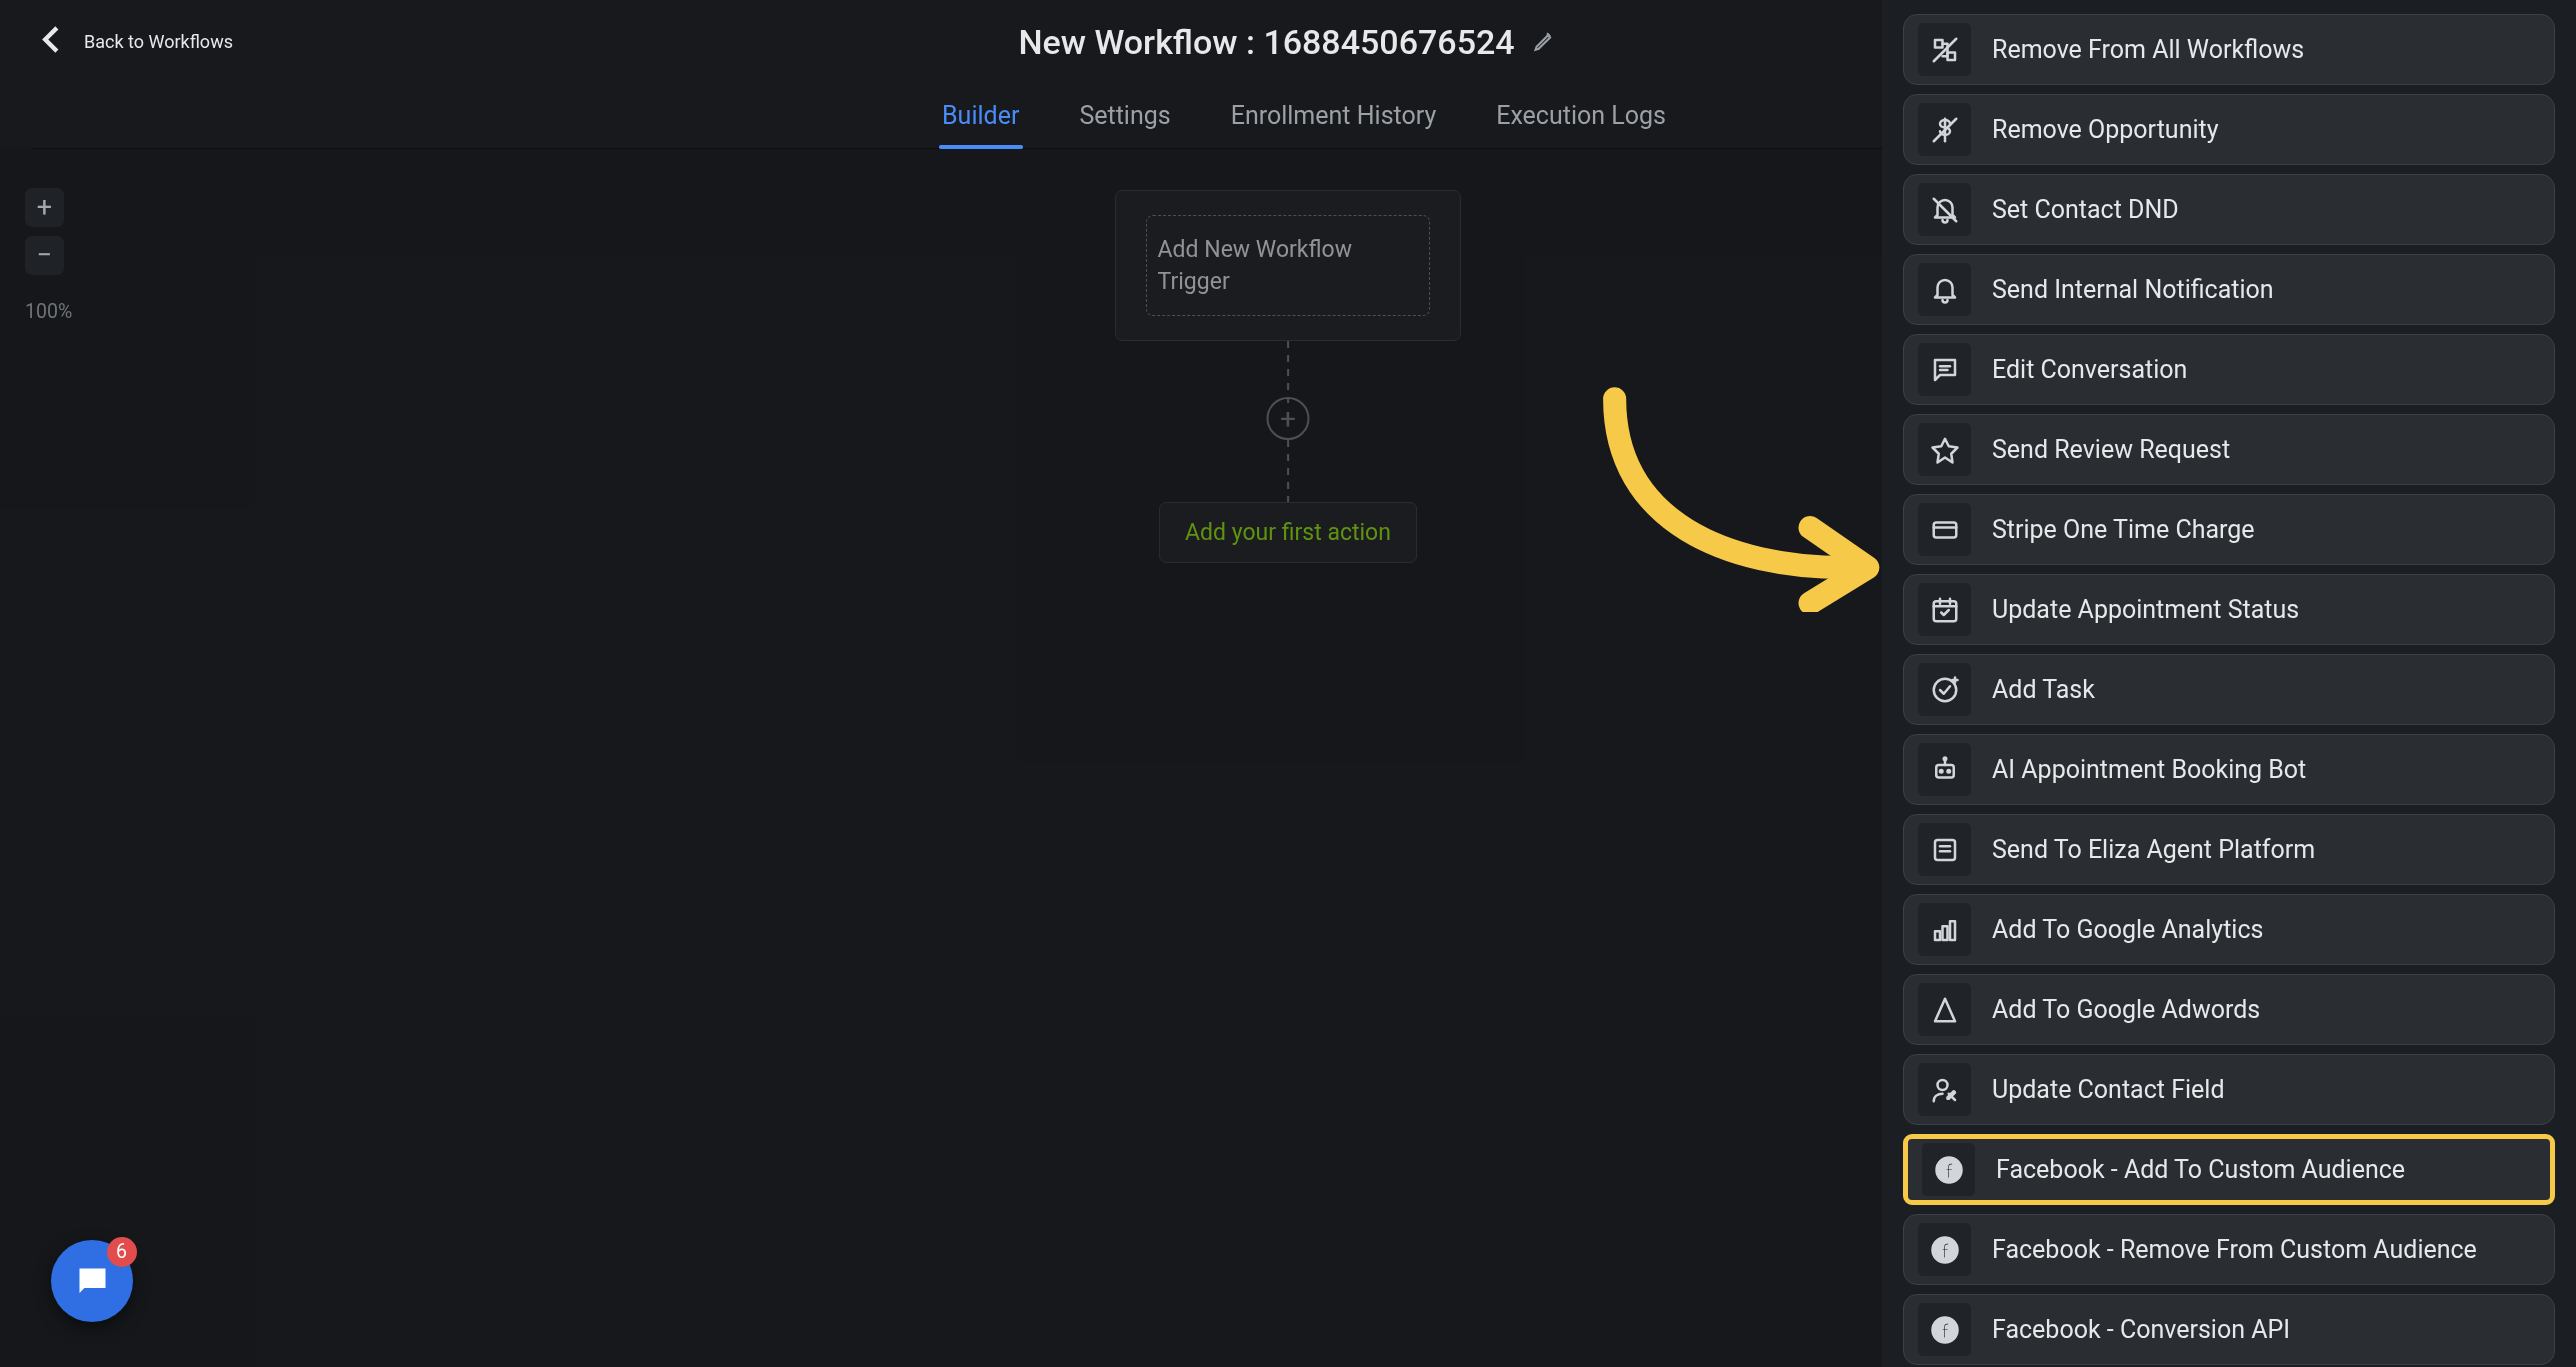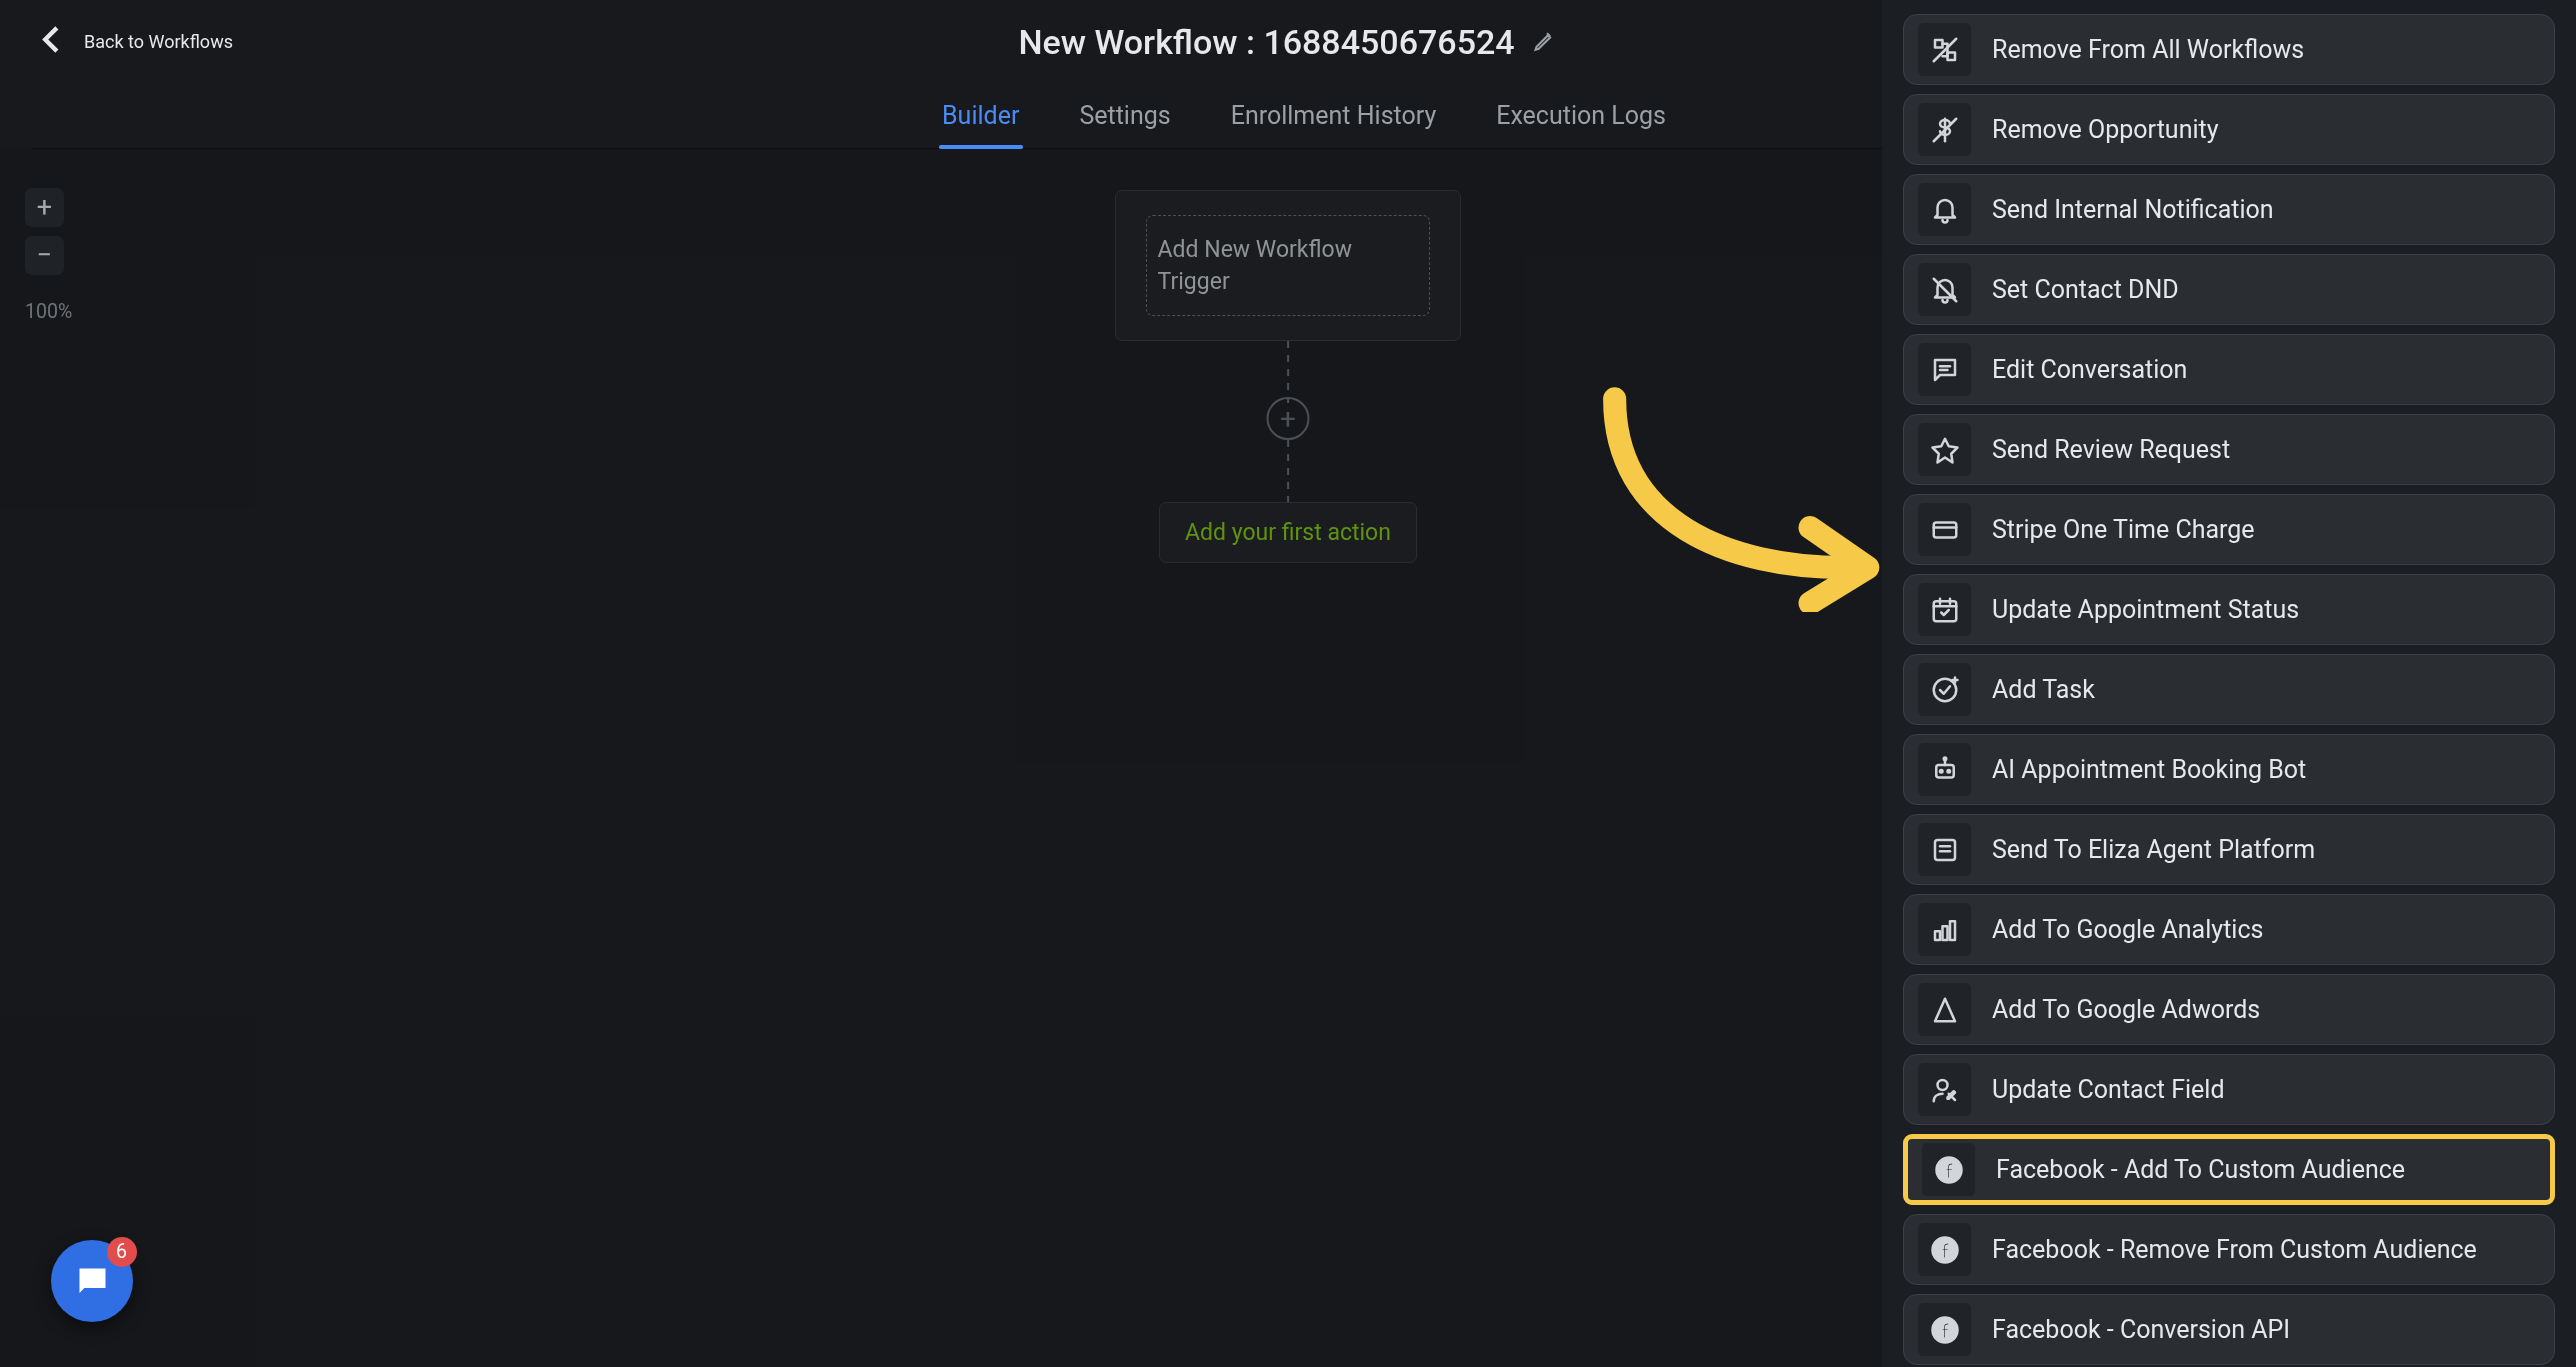--- a/index.html
+++ b/index.html
@@ -150,33 +150,33 @@
             <line x1="3" y1="21" x2="21" y2="3"></line>
           </svg>
         </div>
         <span class="label">Remove Opportunity</span>
       </div>
       <div class="action-item">
         <div class="action-icon">
           <svg viewBox="0 0 24 24" stroke="#d2d6da" fill="none" stroke-width="2" stroke-linecap="round" stroke-linejoin="round">
             <path d="M6 16V10a6 6 0 0112 0v6l2 2H4l2-2z"></path>
             <path d="M10 20a2 2 0 004 0"></path>
-          </svg>
-        </div>
-        <span class="label">Send Internal Notification</span>
+            <line x1="3" y1="3" x2="21" y2="21"></line>
+          </svg>
+        </div>
+        <span class="label">Set Contact DND</span>
       </div>
       <div class="action-item">
         <div class="action-icon">
           <svg viewBox="0 0 24 24" stroke="#d2d6da" fill="none" stroke-width="2" stroke-linecap="round" stroke-linejoin="round">
             <path d="M6 16V10a6 6 0 0112 0v6l2 2H4l2-2z"></path>
             <path d="M10 20a2 2 0 004 0"></path>
-            <line x1="3" y1="3" x2="21" y2="21"></line>
-          </svg>
-        </div>
-        <span class="label">Set Contact DND</span>
+          </svg>
+        </div>
+        <span class="label">Send Internal Notification</span>
       </div>
       <div class="action-item">
         <div class="action-icon">
           <svg viewBox="0 0 24 24" stroke="#d2d6da" fill="none" stroke-width="2" stroke-linecap="round" stroke-linejoin="round">
             <path d="M4 4h16v12H8l-4 4V4z"></path>
             <line x1="8" y1="9" x2="16" y2="9"></line>
             <line x1="8" y1="12" x2="14" y2="12"></line>
           </svg>
         </div>
         <span class="label">Edit Conversation</span>

